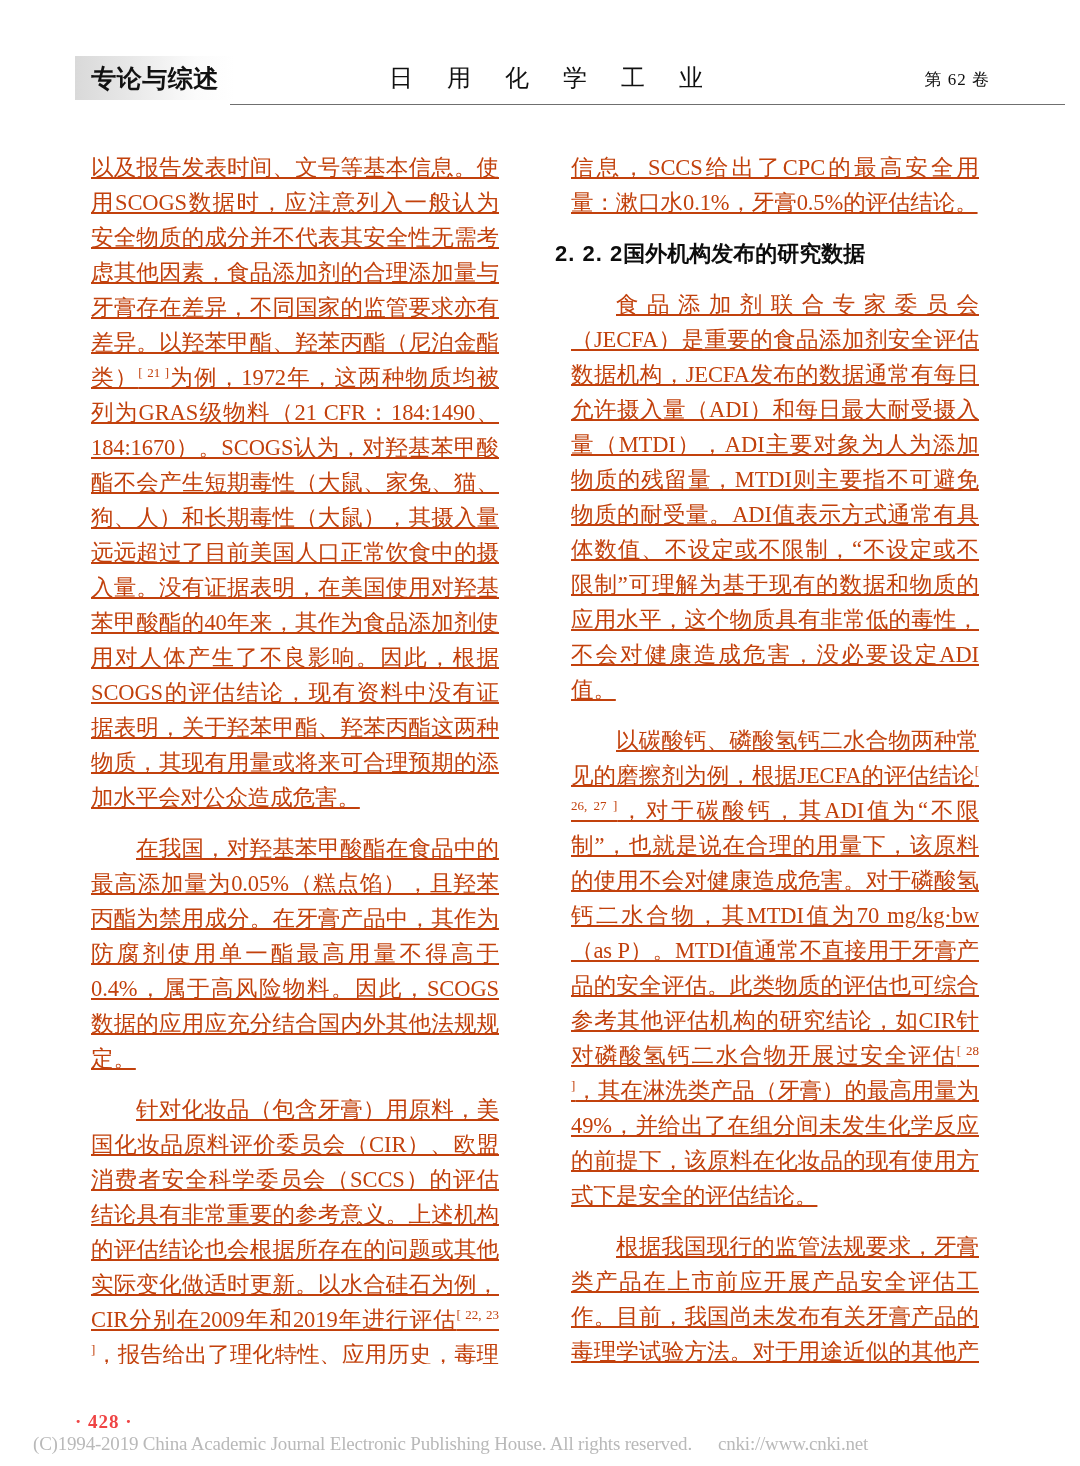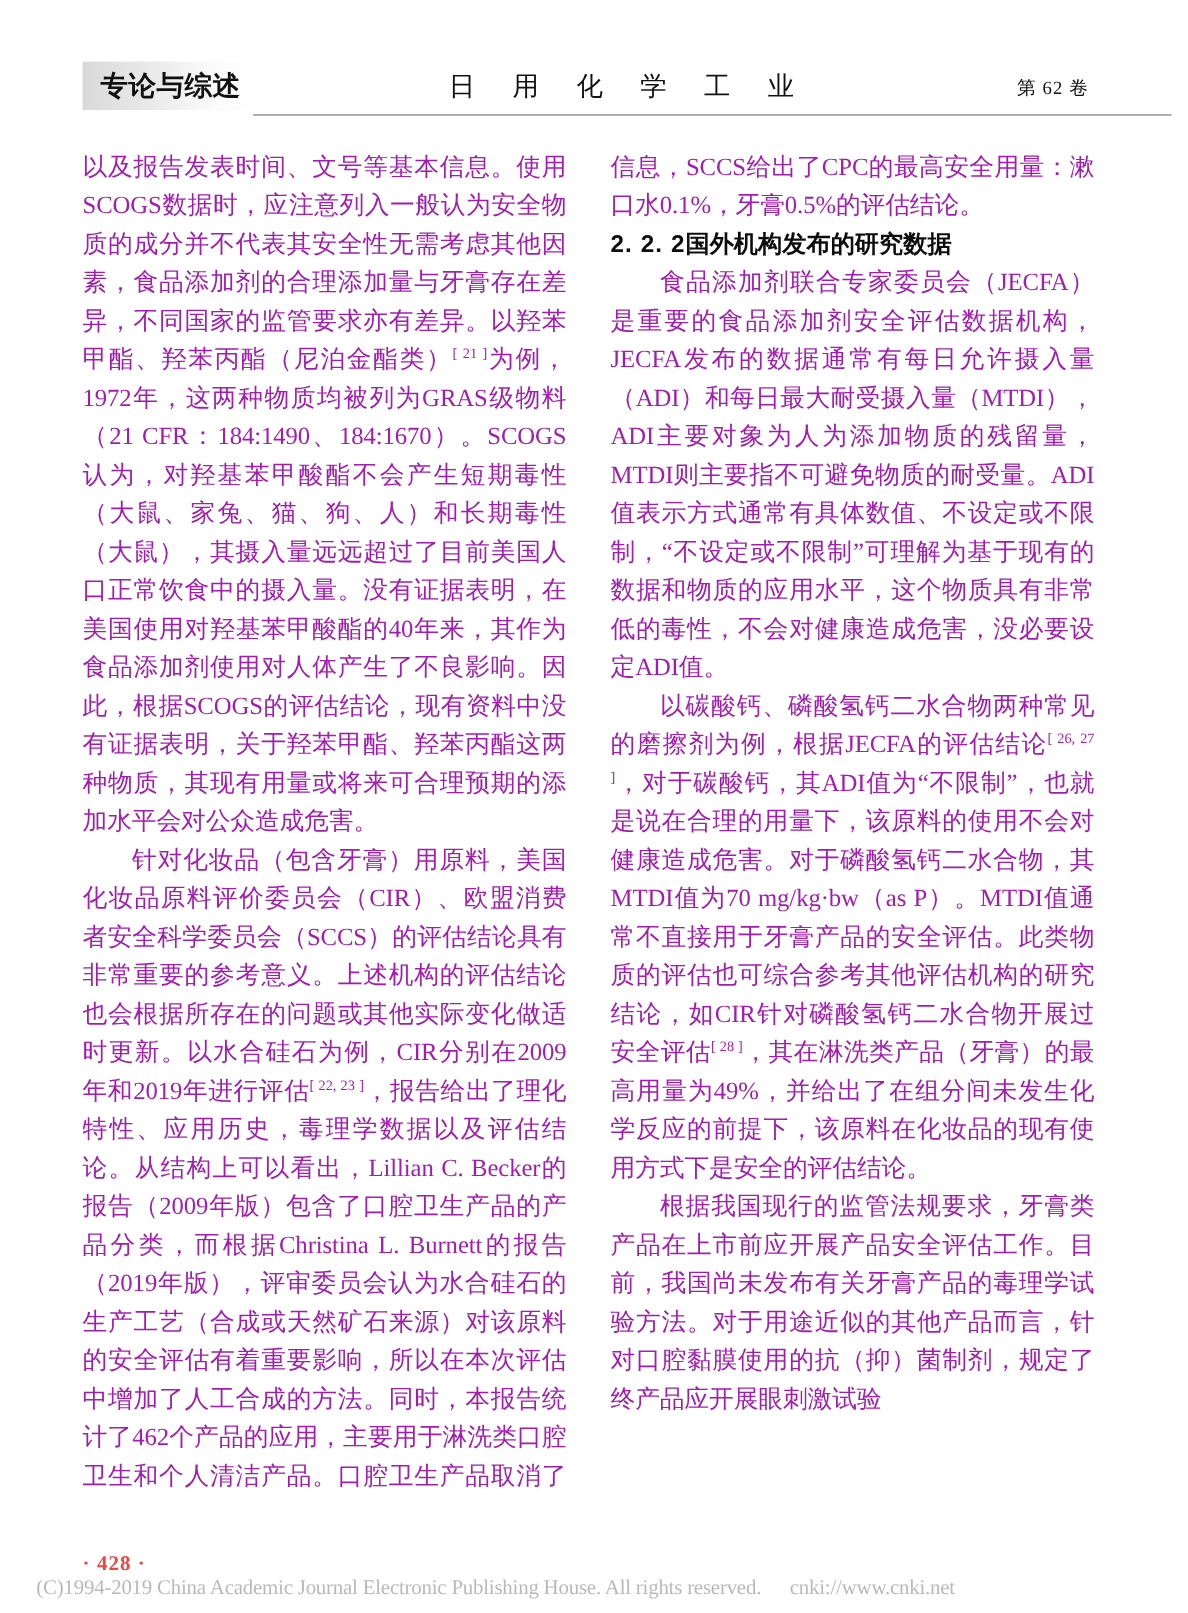--- a/index.html
+++ b/index.html
@@ -45,21 +45,21 @@
     font-size: 25px;
     letter-spacing: 0.5px;
     color: #111;
     background: linear-gradient(to right, #d9d9d9 0%, #e8e8e8 35%, #fbfbfb 75%, #ffffff 100%);
   }
   .runhead-title {
     position: absolute;
     left: 300px;
     top: 6px;
     width: 380px;
-    text-align: center;
+    text-align: left;
     font-size: 24px;
     letter-spacing: 14px;
     text-indent: 14px;
     font-family: "Liberation Serif", "DejaVu Serif", serif;
     color: #111;
   }
   .runhead-vol {
     position: absolute;
     right: 0;
     top: 12px;
@@ -88,28 +88,29 @@
     position: absolute;
     top: 0;
     width: 440px;
     height: 1230px;
     overflow: hidden;
   }
   .col-left  { left: 75px; }
   .col-right { left: 555px; }
 
   p.para {
-    margin: 0;
+    margin: 16px;
     font-size: 22.5px;
     line-height: 35px;
     text-align: justify;
     text-justify: inter-character;
     text-indent: 2em;
     letter-spacing: -0.1px;
-    color: #a21caf;
+    color: #c2410c;
+    text-decoration: underline;
   }
   p.para.noindent { text-indent: 0; }
 
   h3.sub {
     margin: 0;
     font-family: "Liberation Sans", "DejaVu Sans", sans-serif;
     font-weight: bold;
     font-size: 22px;
     line-height: 35px;
     letter-spacing: 0px;
@@ -167,20 +168,21 @@
   <div class="runhead">
     <div class="runhead-tag">专论与综述</div>
     <div class="runhead-title">日 用 化 学 工 业</div>
     <div class="runhead-vol">第 62 卷</div>
     <div class="runhead-rule"></div>
   </div>
 
   <div class="columns">
     <div class="col col-left" id="col-left">
         <p class="para noindent"><span>以及报告发表时间、文号等基本信息。使用SCOGS数据时，应注意列入一般认为安全物质的成分并不代表其安全性无需考虑其他因素，食品添加剂的合理添加量与牙膏存在差异，不同国家的监管要求亦有差异。以羟苯甲酯、羟苯丙酯（尼泊金酯类）</span><sup class="ref">[ 21 ]</sup><span>为例，1972年，这两种物质均被列为GRAS级物料（21 CFR：184:1490、184:1670）。SCOGS认为，对羟基苯甲酸酯不会产生短期毒性（大鼠、家兔、猫、狗、人）和长期毒性（大鼠），其摄入量远远超过了目前美国人口正常饮食中的摄入量。没有证据表明，在美国使用对羟基苯甲酸酯的40年来，其作为食品添加剂使用对人体产生了不良影响。因此，根据SCOGS的评估结论，现有资料中没有证据表明，关于羟苯甲酯、羟苯丙酯这两种物质，其现有用量或将来可合理预期的添加水平会对公众造成危害。</span></p>
+        <p class="para"><span>在我国，对羟基苯甲酸酯在食品中的最高添加量为0.05%（糕点馅），且羟苯丙酯为禁用成分。在牙膏产品中，其作为防腐剂使用单一酯最高用量不得高于0.4%，属于高风险物料。因此，SCOGS数据的应用应充分结合国内外其他法规规定。</span></p>
         <p class="para"><span>针对化妆品（包含牙膏）用原料，美国化妆品原料评价委员会（CIR）、欧盟消费者安全科学委员会（SCCS）的评估结论具有非常重要的参考意义。上述机构的评估结论也会根据所存在的问题或其他实际变化做适时更新。以水合硅石为例，CIR分别在2009年和2019年进行评估</span><sup class="ref">[ 22, 23 ]</sup><span>，报告给出了理化特性、应用历史，毒理学数据以及评估结论。从结构上可以看出，Lillian C. Becker的报告（2009年版）包含了口腔卫生产品的产品分类，而根据Christina L. Burnett的报告（2019年版），评审委员会认为水合硅石的生产工艺（合成或天然矿石来源）对该原料的安全评估有着重要影响，所以在本次评估中增加了人工合成的方法。同时，本报告统计了462个产品的应用，主要用于淋洗类口腔卫生和个人清洁产品。口腔卫生产品取消了单独分类，这也是近年CIR报告的主要变化之一。</span></p>
       </div>
     <div class="col col-right" id="col-right">
         <p class="para noindent"><span>信息，SCCS给出了CPC的最高安全用量：漱口水0.1%，牙膏0.5%的评估结论。</span></p>
         <h3 class="sub"><span class="num">2. 2. 2</span><span>国外机构发布的研究数据</span></h3>
         <p class="para"><span>食品添加剂联合专家委员会（JECFA）是重要的食品添加剂安全评估数据机构，JECFA发布的数据通常有每日允许摄入量（ADI）和每日最大耐受摄入量（MTDI），ADI主要对象为人为添加物质的残留量，MTDI则主要指不可避免物质的耐受量。ADI值表示方式通常有具体数值、不设定或不限制，“不设定或不限制”可理解为基于现有的数据和物质的应用水平，这个物质具有非常低的毒性，不会对健康造成危害，没必要设定ADI值。</span></p>
         <p class="para"><span>以碳酸钙、磷酸氢钙二水合物两种常见的磨擦剂为例，根据JECFA的评估结论</span><sup class="ref">[ 26, 27 ]</sup><span>，对于碳酸钙，其ADI值为“不限制”，也就是说在合理的用量下，该原料的使用不会对健康造成危害。对于磷酸氢钙二水合物，其MTDI值为70 mg/kg·bw（as P）。MTDI值通常不直接用于牙膏产品的安全评估。此类物质的评估也可综合参考其他评估机构的研究结论，如CIR针对磷酸氢钙二水合物开展过安全评估</span><sup class="ref">[ 28 ]</sup><span>，其在淋洗类产品（牙膏）的最高用量为49%，并给出了在组分间未发生化学反应的前提下，该原料在化妆品的现有使用方式下是安全的评估结论。</span></p>
         <p class="para"><span>根据我国现行的监管法规要求，牙膏类产品在上市前应开展产品安全评估工作。目前，我国尚未发布有关牙膏产品的毒理学试验方法。对于用途近似的其他产品而言，针对口腔黏膜使用的抗（抑）菌制剂，规定了终产品应开展眼刺激试验</span></p>
       </div>
   </div>

